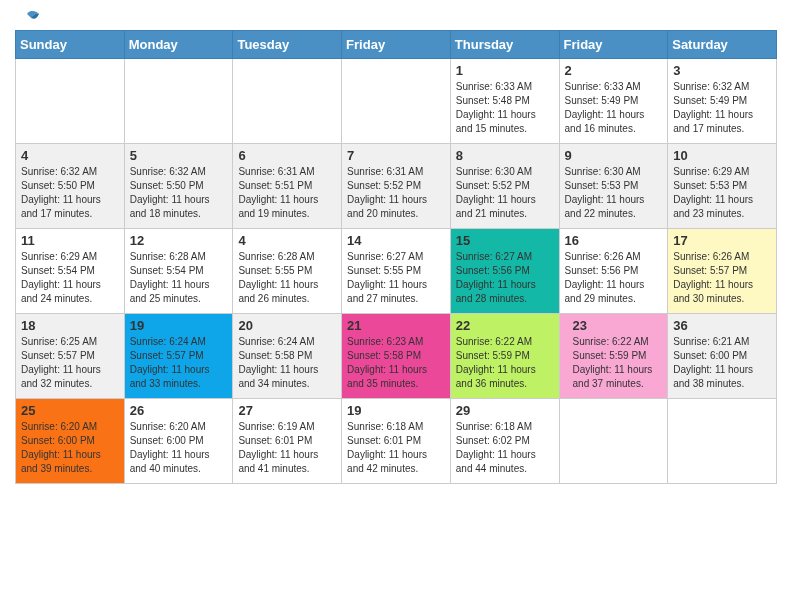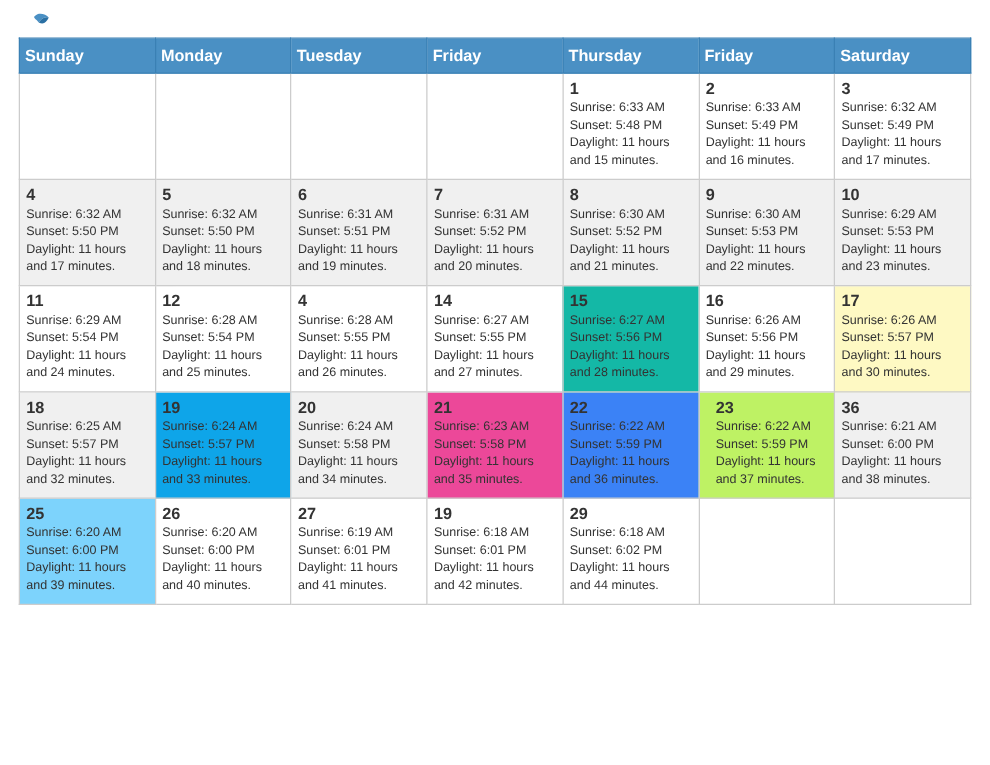--- a/index.html
+++ b/index.html
@@ -188,35 +188,35 @@
           <div class="day-info">Sunrise: 6:24 AM<br>Sunset: 5:57 PM<br>Daylight: 11 hours and 33 minutes.</div>
         </td>
         <td style="background-color: rgb(240, 240, 240); margin-left: 14px;">
           <span class="day-num">20</span>
           <div class="day-info">Sunrise: 6:24 AM<br>Sunset: 5:58 PM<br>Daylight: 11 hours and 34 minutes.</div>
         </td>
         <td style="background-color: #ec4899;">
           <span class="day-num">21</span>
           <div class="day-info">Sunrise: 6:23 AM<br>Sunset: 5:58 PM<br>Daylight: 11 hours and 35 minutes.</div>
         </td>
-        <td style="background-color: #3b82f6;">
+        <td style="background-color: #bef264;">
           <span class="day-num">22</span>
           <div class="day-info">Sunrise: 6:22 AM<br>Sunset: 5:59 PM<br>Daylight: 11 hours and 36 minutes.</div>
         </td>
-        <td style="background-color: #bef264; padding-left: 13px;">
+        <td style="background-color: #f9a8d4; padding-left: 13px;">
           <span class="day-num">23</span>
           <div class="day-info">Sunrise: 6:22 AM<br>Sunset: 5:59 PM<br>Daylight: 11 hours and 37 minutes.</div>
         </td>
         <td style="background-color: rgb(240, 240, 240);">
           <span class="day-num">36</span>
           <div class="day-info">Sunrise: 6:21 AM<br>Sunset: 6:00 PM<br>Daylight: 11 hours and 38 minutes.</div>
         </td>
       </tr>
       <tr>
-        <td style="background-color: #7dd3fc; margin-left: 36px;">
+        <td style="background-color: #f97316; margin-left: 36px;">
           <span class="day-num">25</span>
           <div class="day-info">Sunrise: 6:20 AM<br>Sunset: 6:00 PM<br>Daylight: 11 hours and 39 minutes.</div>
         </td>
         <td style="background-color: rgb(255, 255, 255);">
           <span class="day-num">26</span>
           <div class="day-info">Sunrise: 6:20 AM<br>Sunset: 6:00 PM<br>Daylight: 11 hours and 40 minutes.</div>
         </td>
         <td style="background-color: rgb(255, 255, 255);">
           <span class="day-num">27</span>
           <div class="day-info">Sunrise: 6:19 AM<br>Sunset: 6:01 PM<br>Daylight: 11 hours and 41 minutes.</div>

